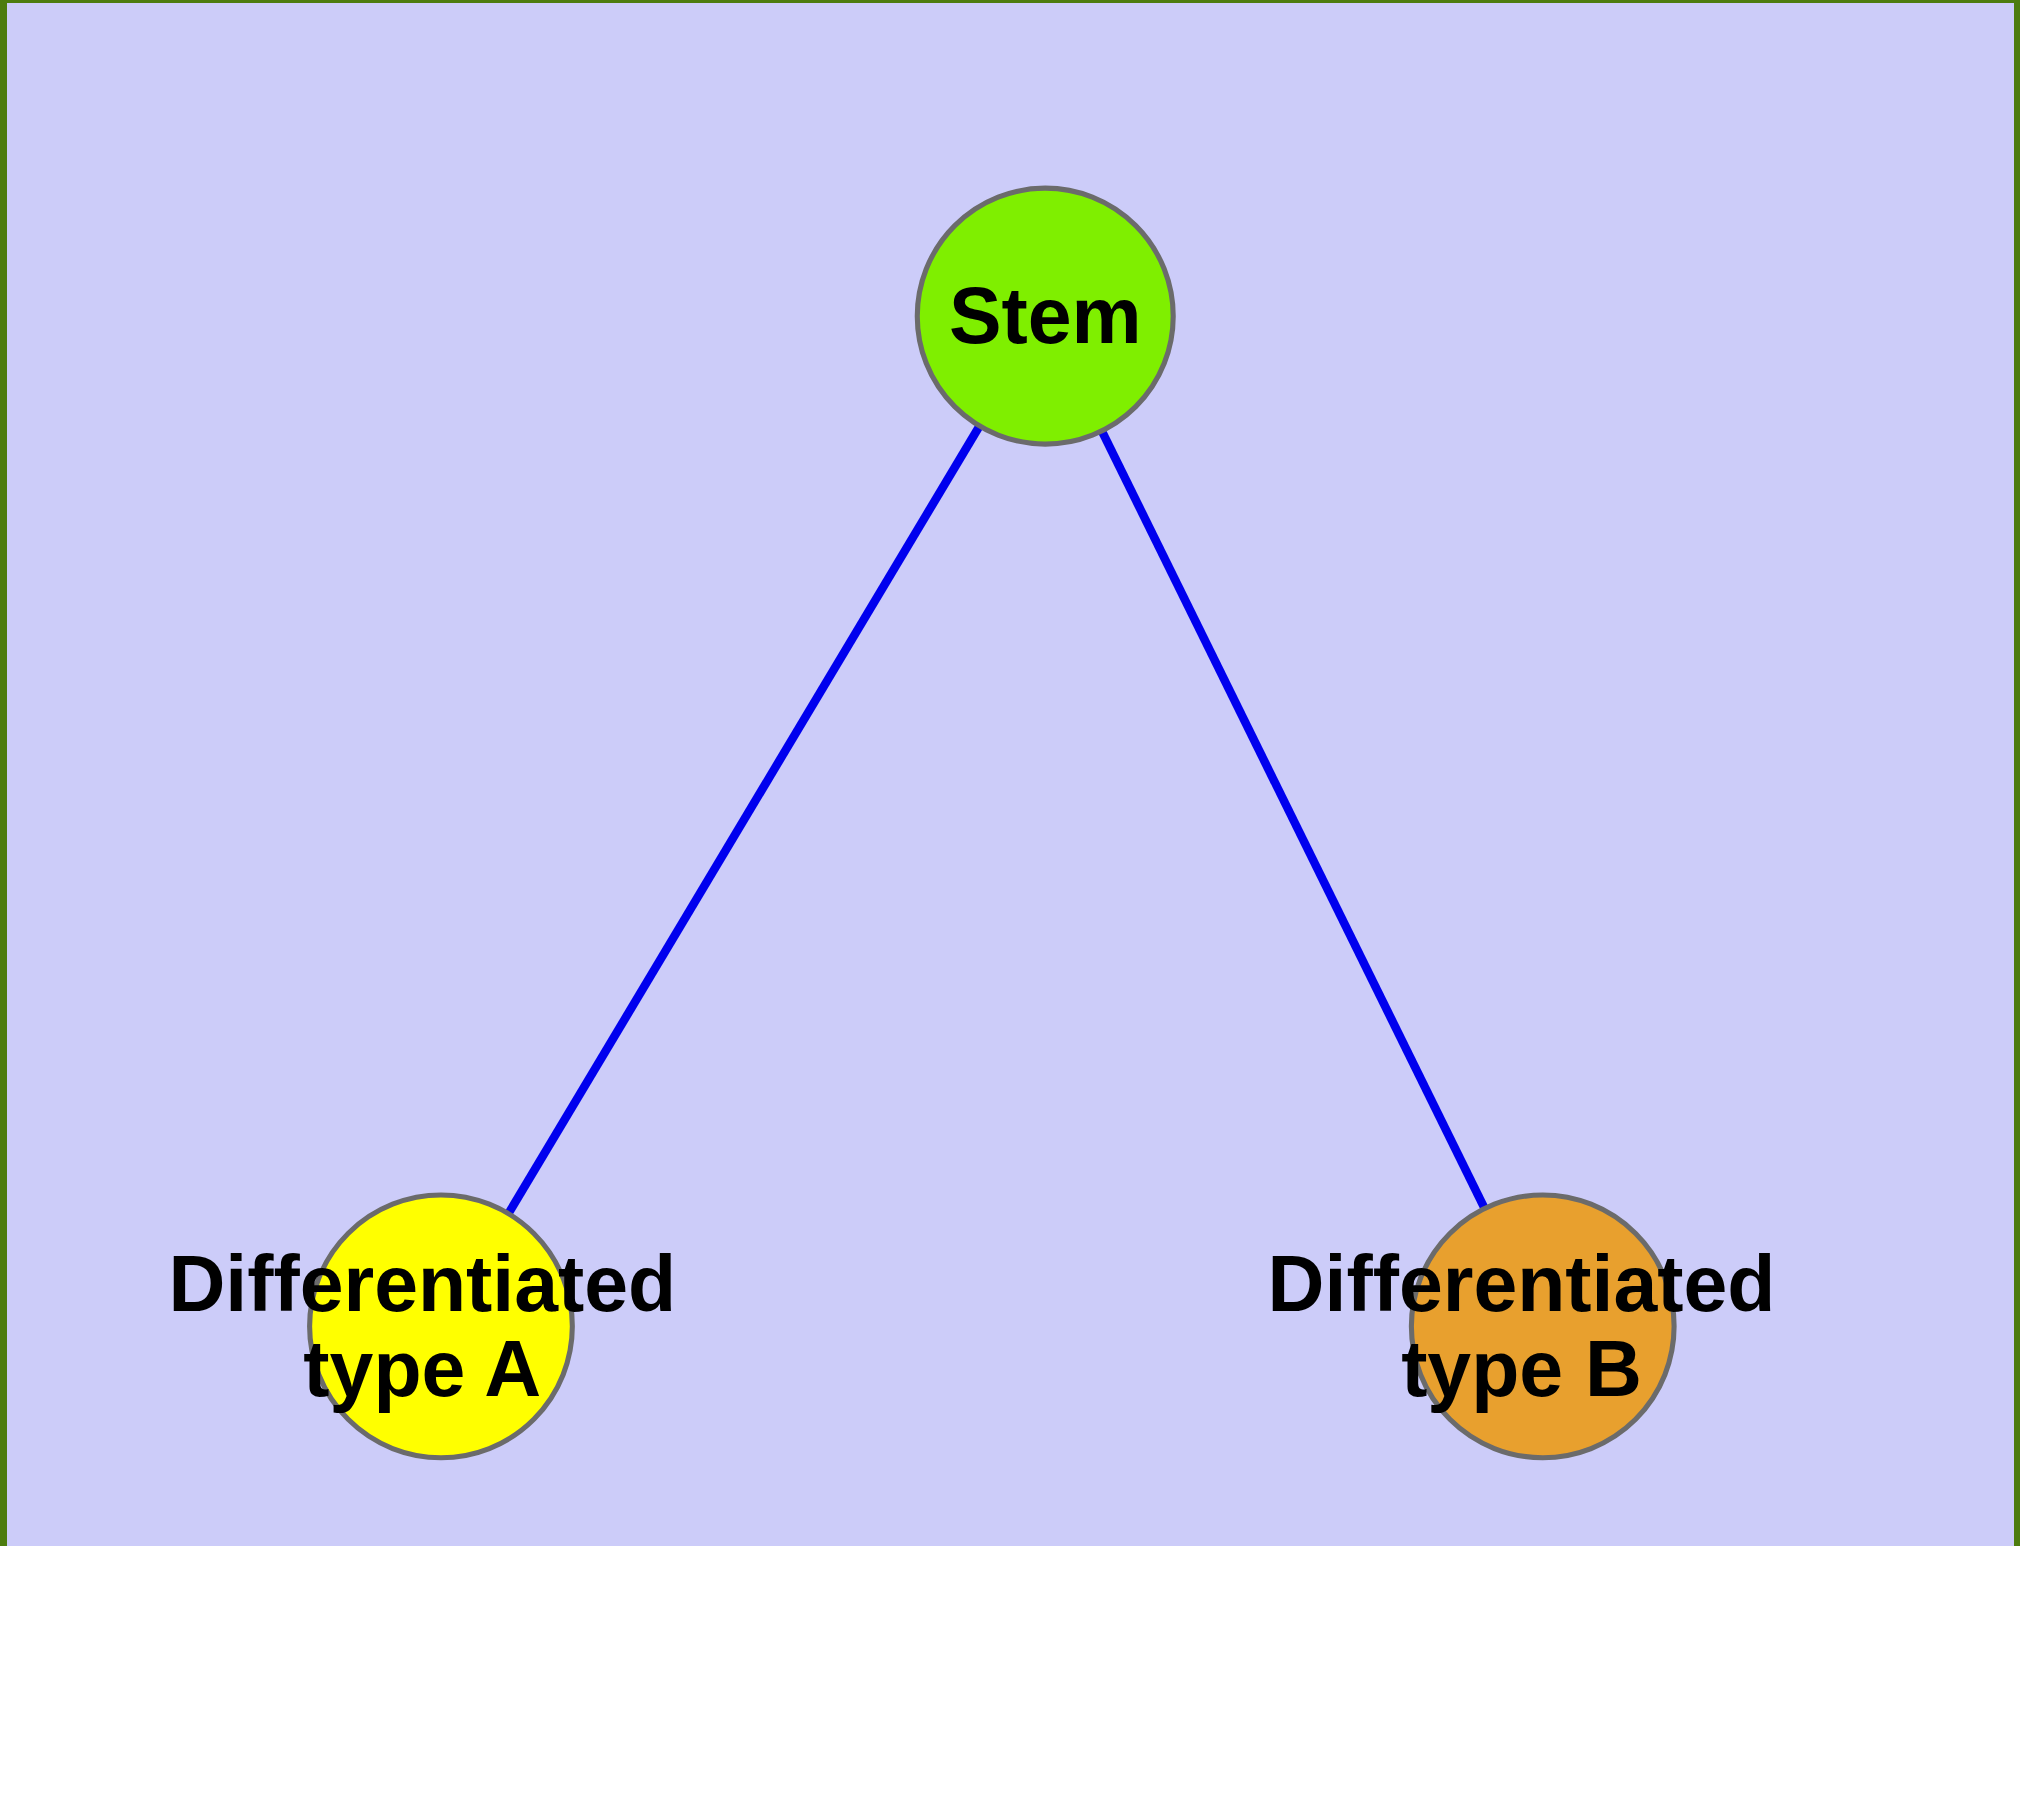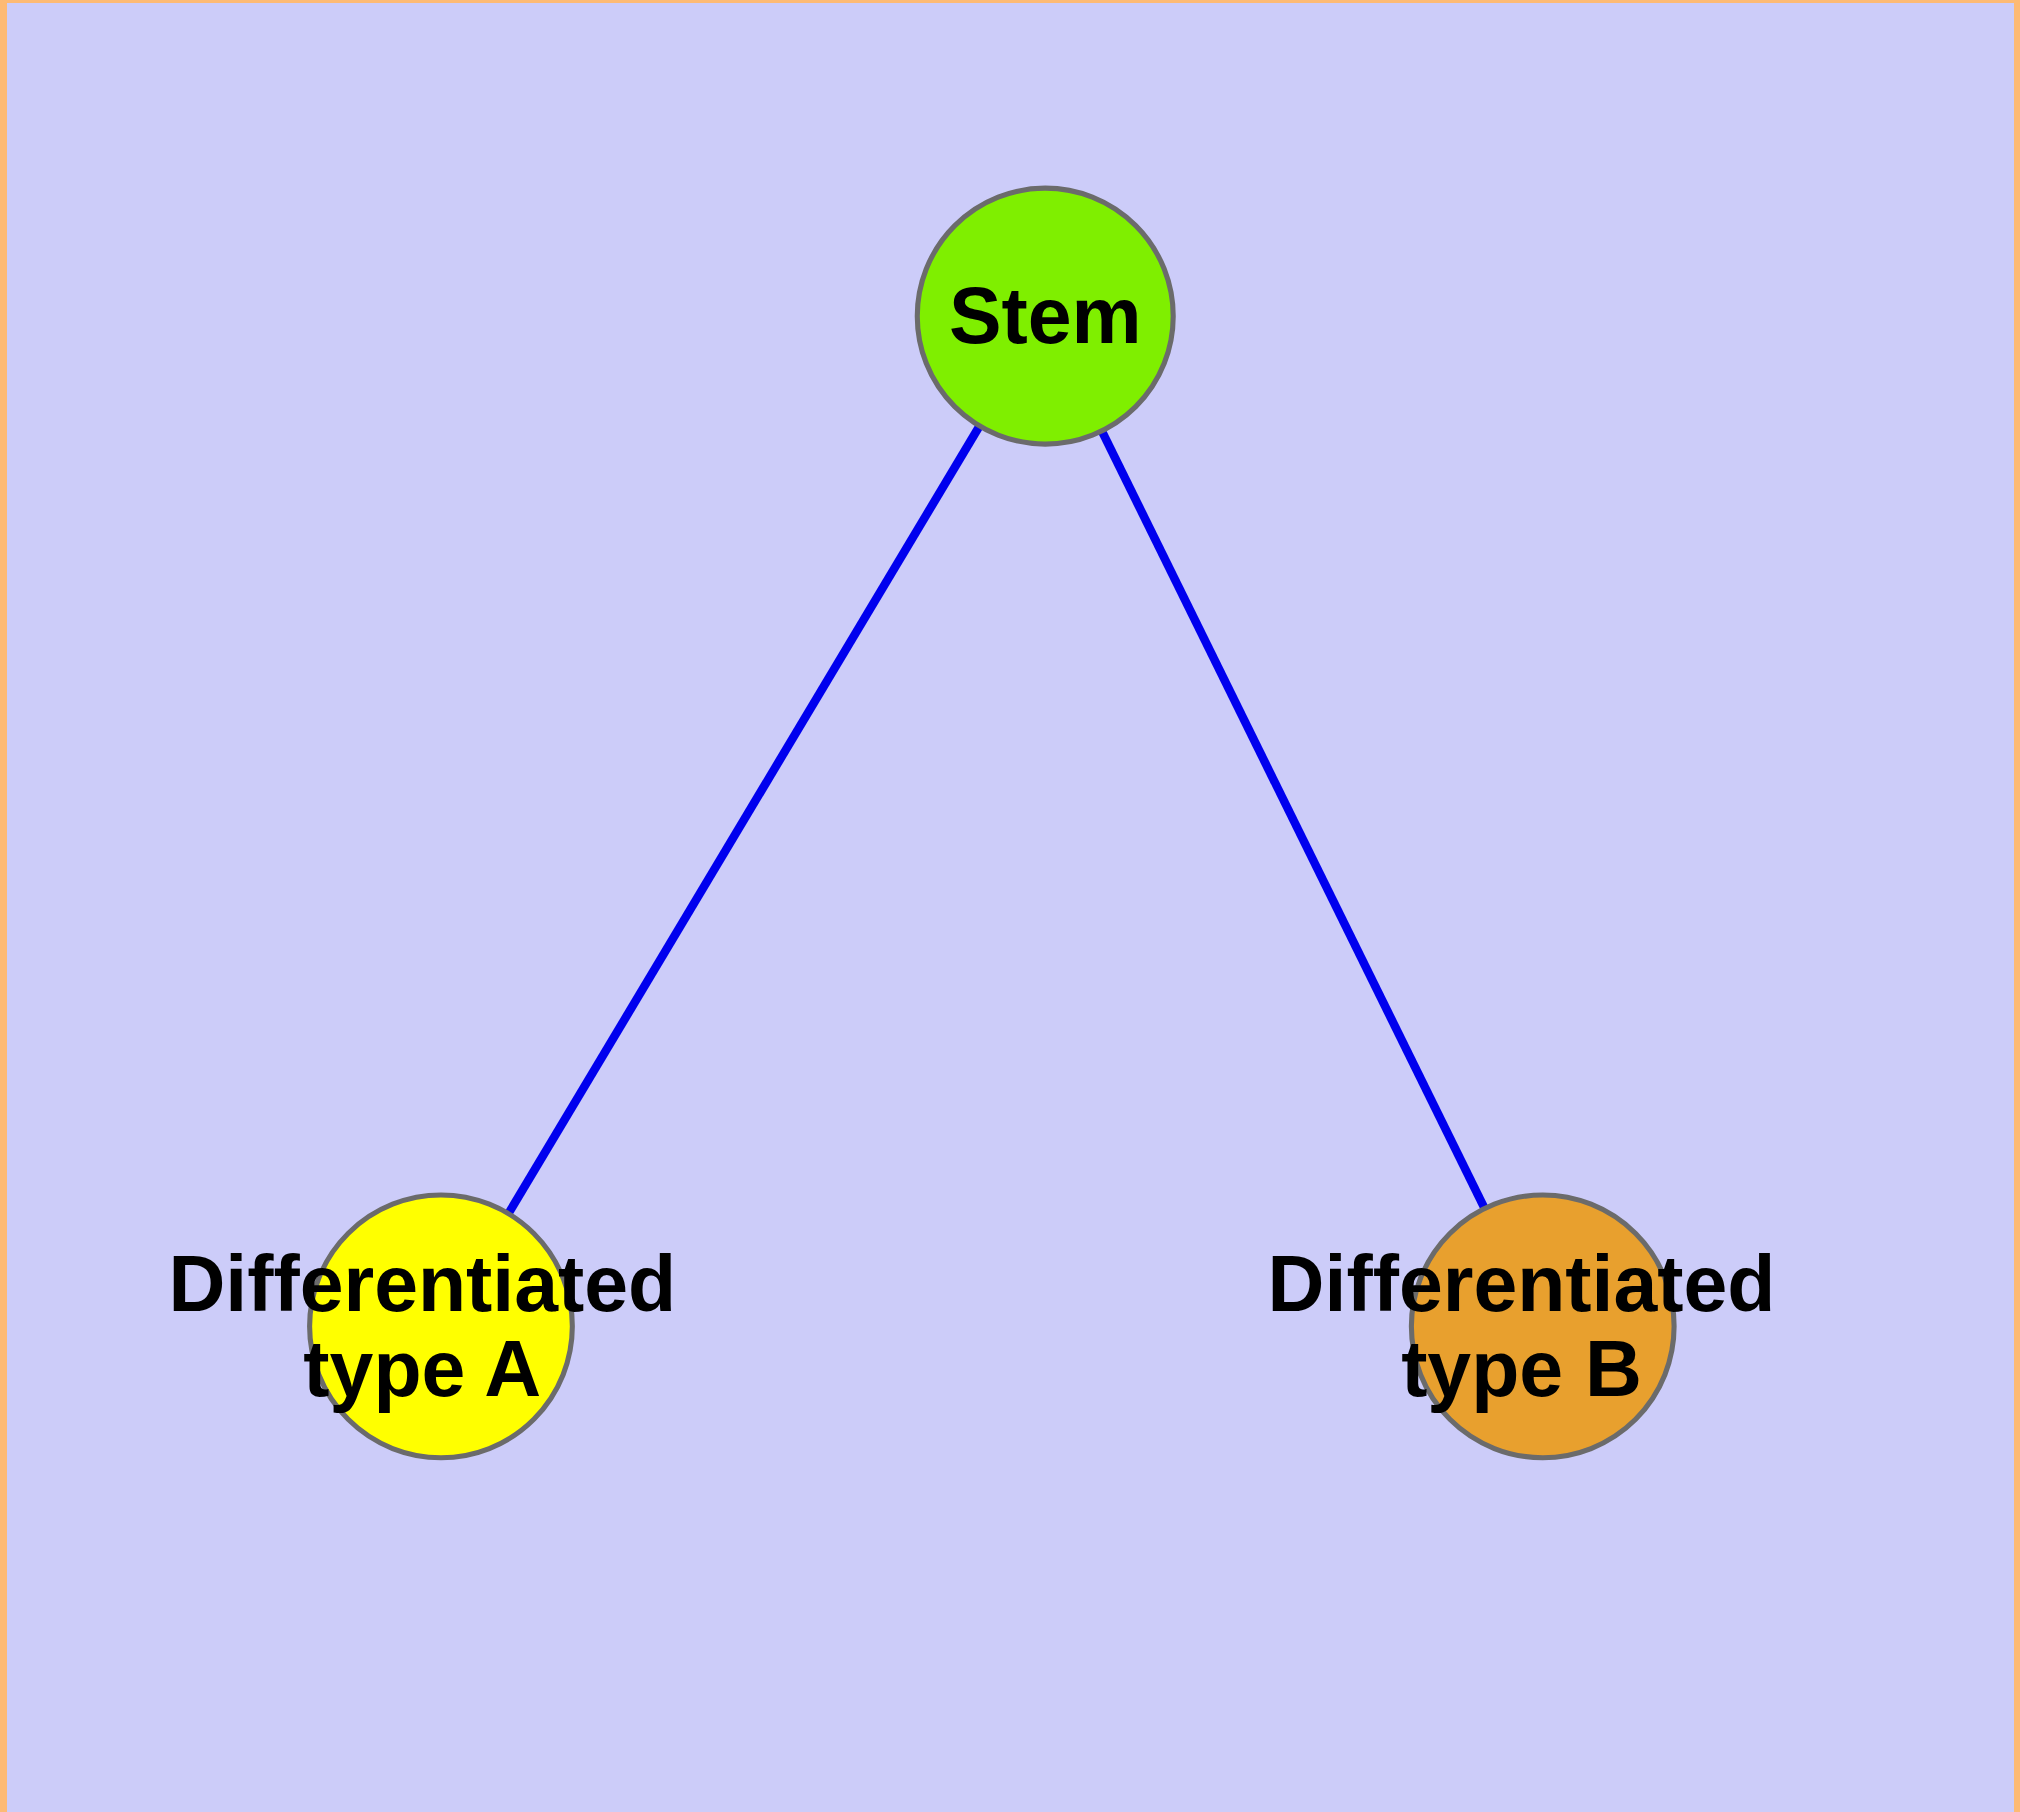--- a/index.html
+++ b/index.html
@@ -3,22 +3,22 @@
 <meta charset="utf-8">
 <style>
   html, body {
     margin: 0;
     padding: 0;
     background: #ffffff;
   }
   #canvas {
     position: relative;
     width: 2021px;
-    height: 1812px;
-    background: #fdba74;
+    height: 1546px;
+    background: #4d7c0f;
     overflow: hidden;
     font-family: "Liberation Sans", sans-serif;
   }
   #plot-area {
     position: absolute;
     left: 6.8px;
     top: 3.4px;
     width: 2007px;
     height: 1809px;
     background: #ccccf9;

